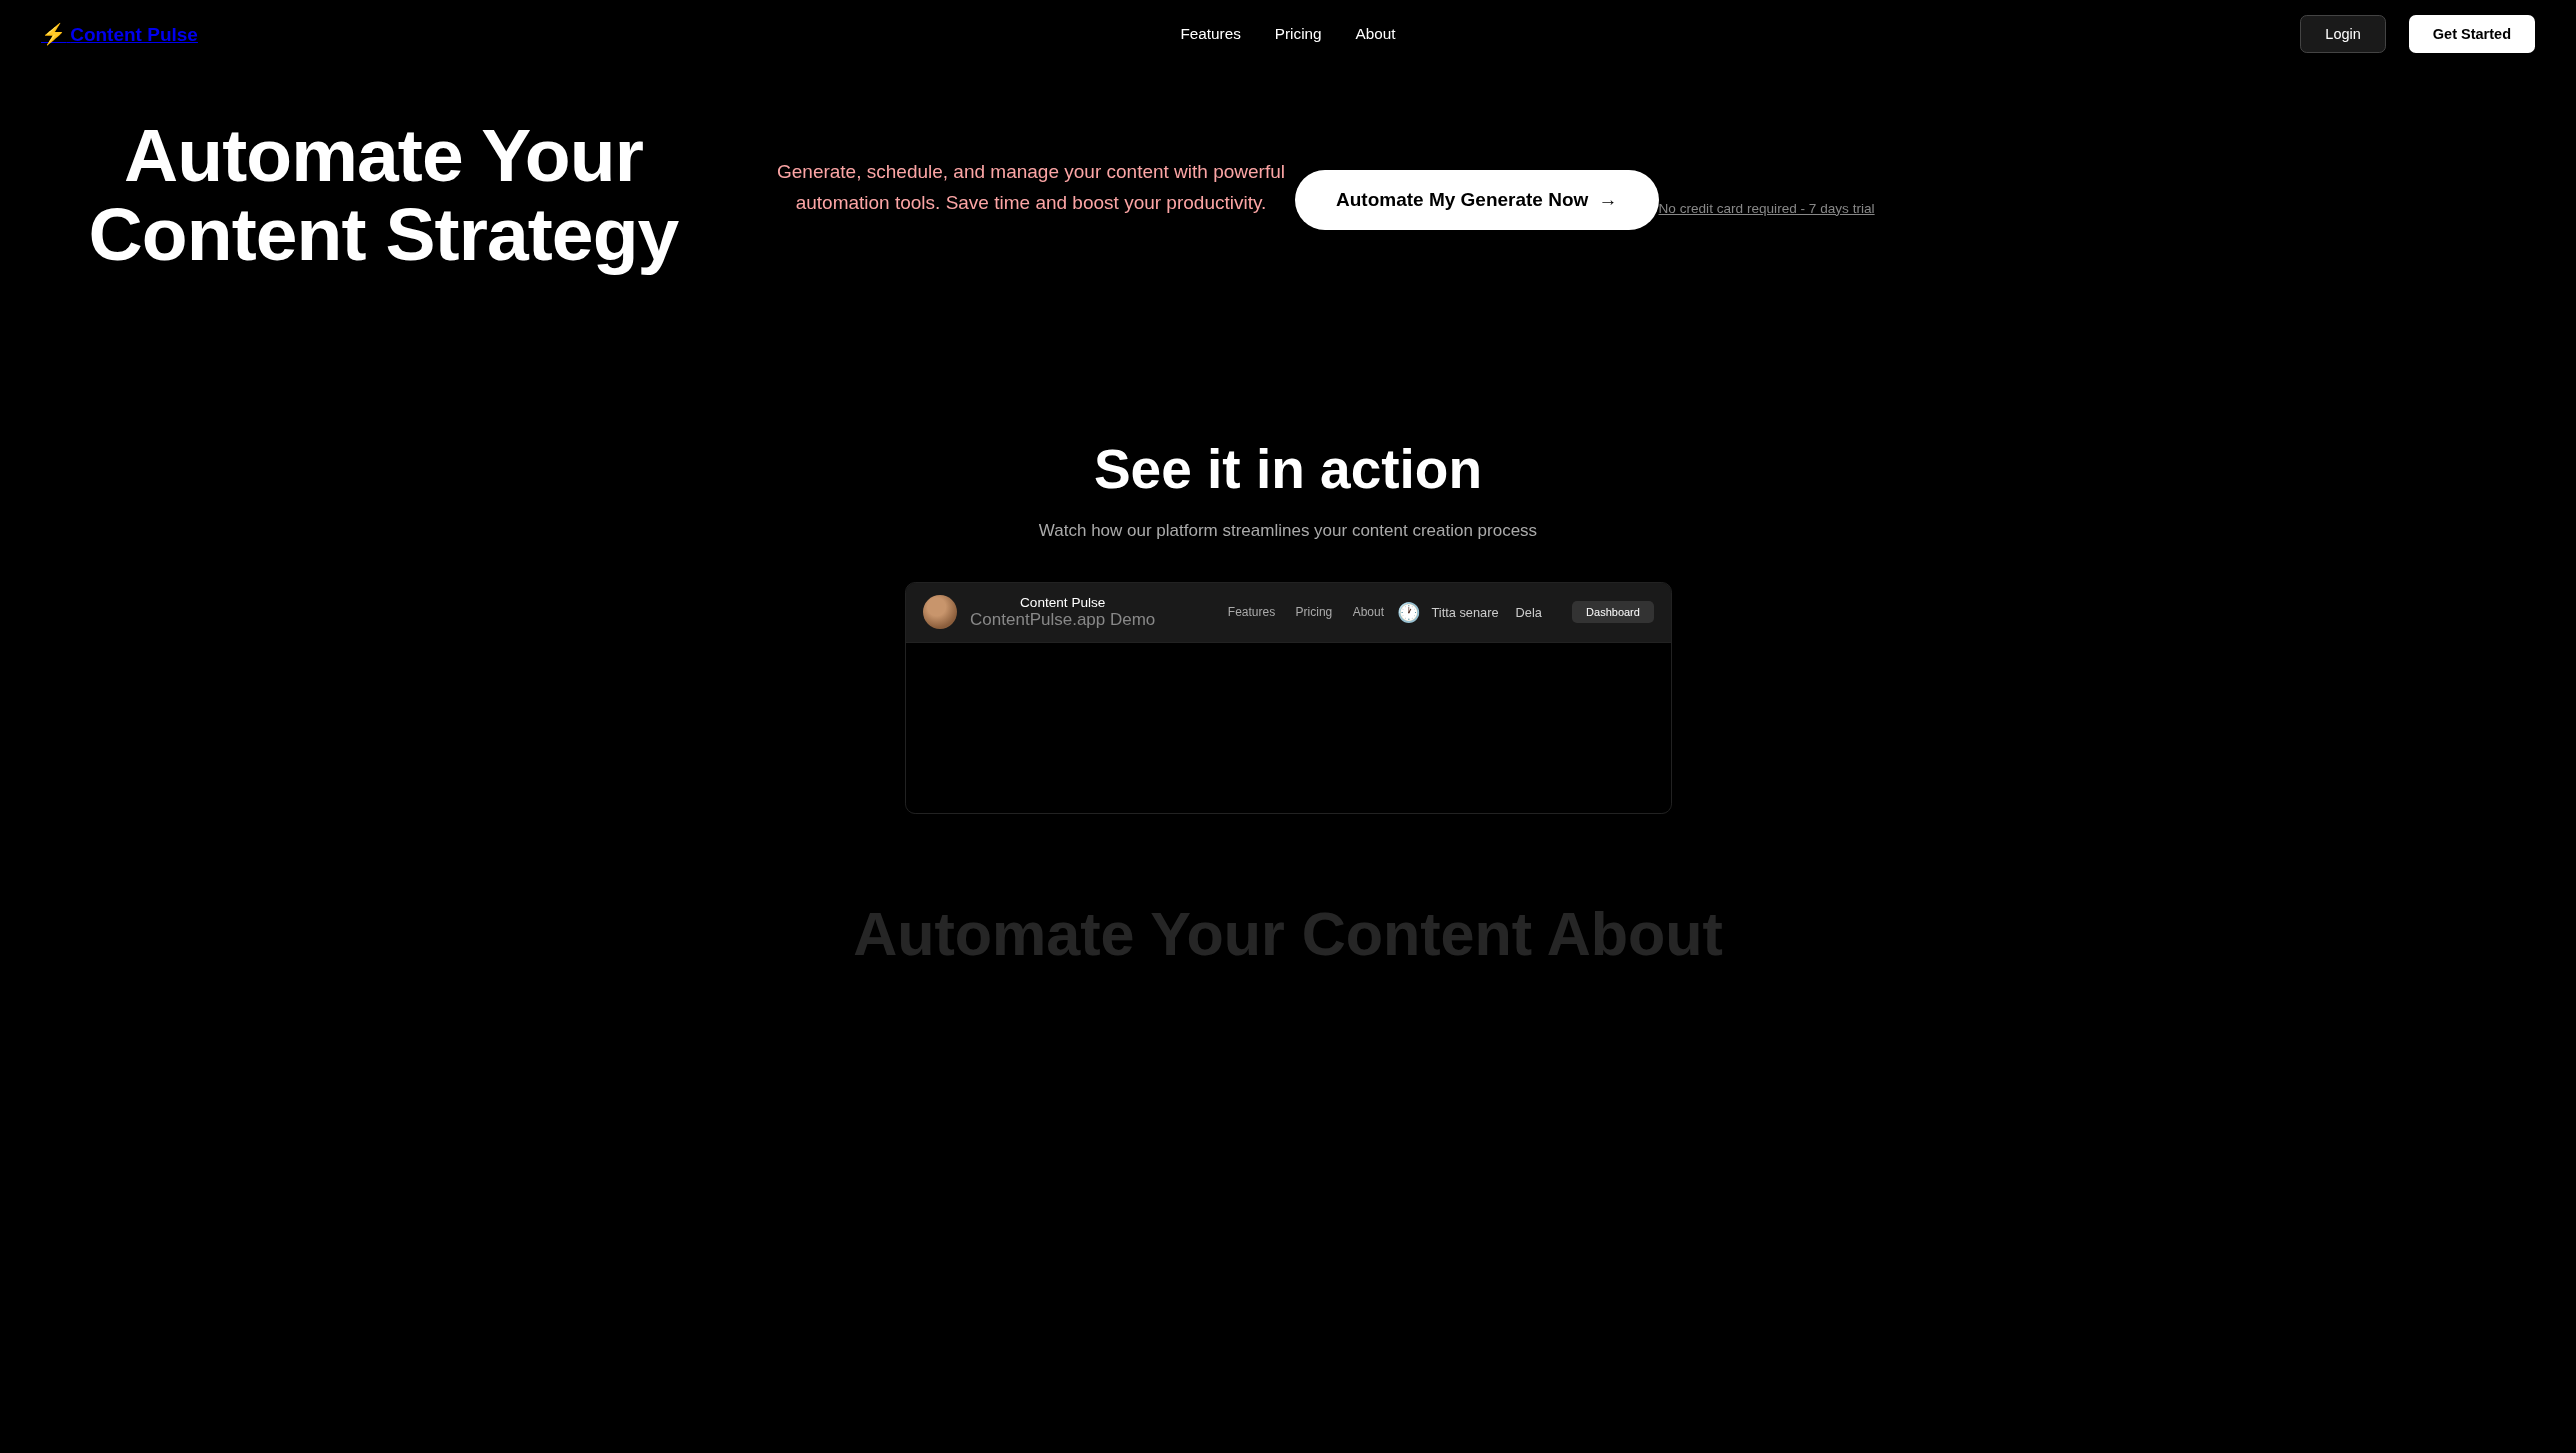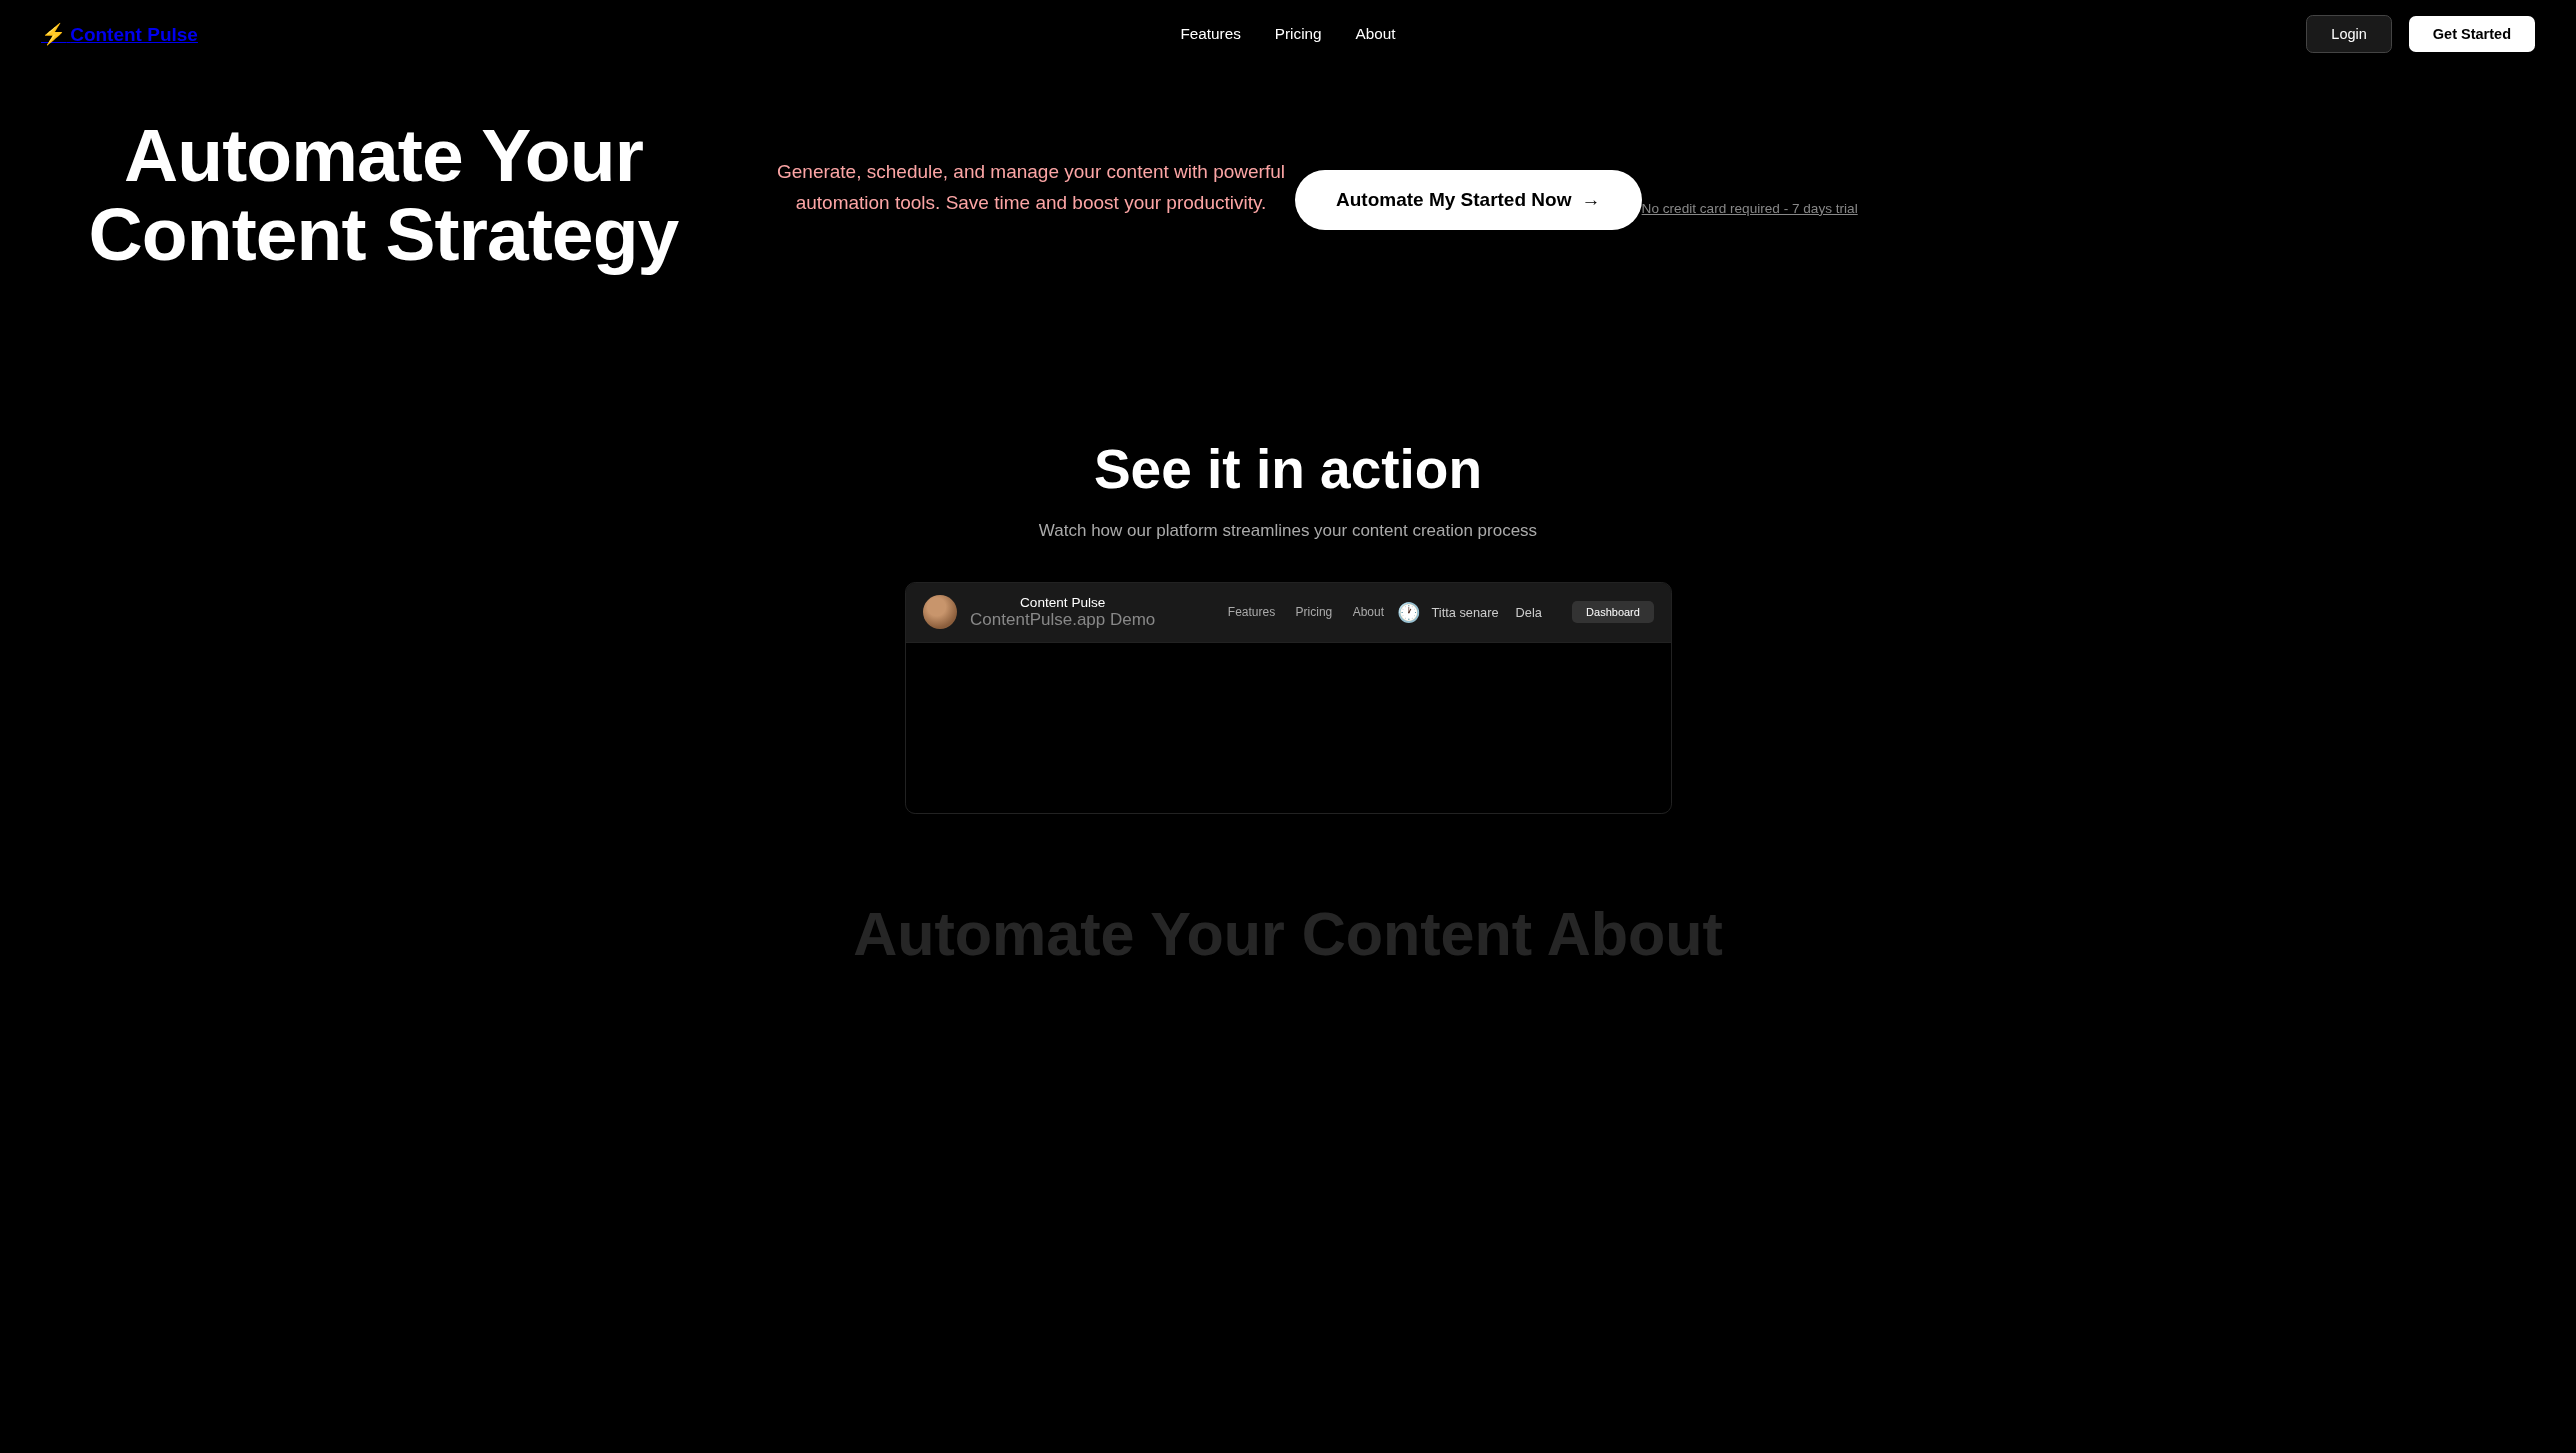--- a/index.html
+++ b/index.html
@@ -39,22 +39,21 @@
     .nav-link {
       color: #fff;
       text-decoration: none;
       font-size: 15.3px;
       font-weight: 400;
       cursor: pointer;
     }
 
     .nav-actions {
       display: flex;
-      align-items: center;
-      gap: 17px;
+      gap: 23px;
     }
 
     .btn-login {
       background: #1a1a1a;
       color: #fff;
       border: 0.9px solid #444;
       padding: 10.2px 24px;
       border-radius: 6.8px;
       font-size: 14.5px;
       font-weight: 500;
@@ -276,21 +275,21 @@
   <div class="nav-actions">
     <button class="btn-login">Login</button>
     <button class="btn-get-started">Get Started</button>
   </div>
 </nav>
 
 <section class="hero">
   <h1 class="hero-title">Automate Your Content Strategy</h1>
   <p class="hero-subtitle">Generate, schedule, and manage your content with powerful automation tools. Save time and boost your productivity.</p>
   <button class="btn-cta">
-    <span>Automate My Started Now</span>
+    <span>Automate My Generate Now</span>
     <span class="btn-cta-arrow">→</span>
   </button>
   <p class="hero-note">No credit card required - 7 days trial</p>
 </section>
 
 <section class="section-action">
   <h2 class="section-action-title">See it in action</h2>
   <p class="section-action-subtitle">Watch how our platform streamlines your content creation process</p>
 
   <div class="video-preview-container">

